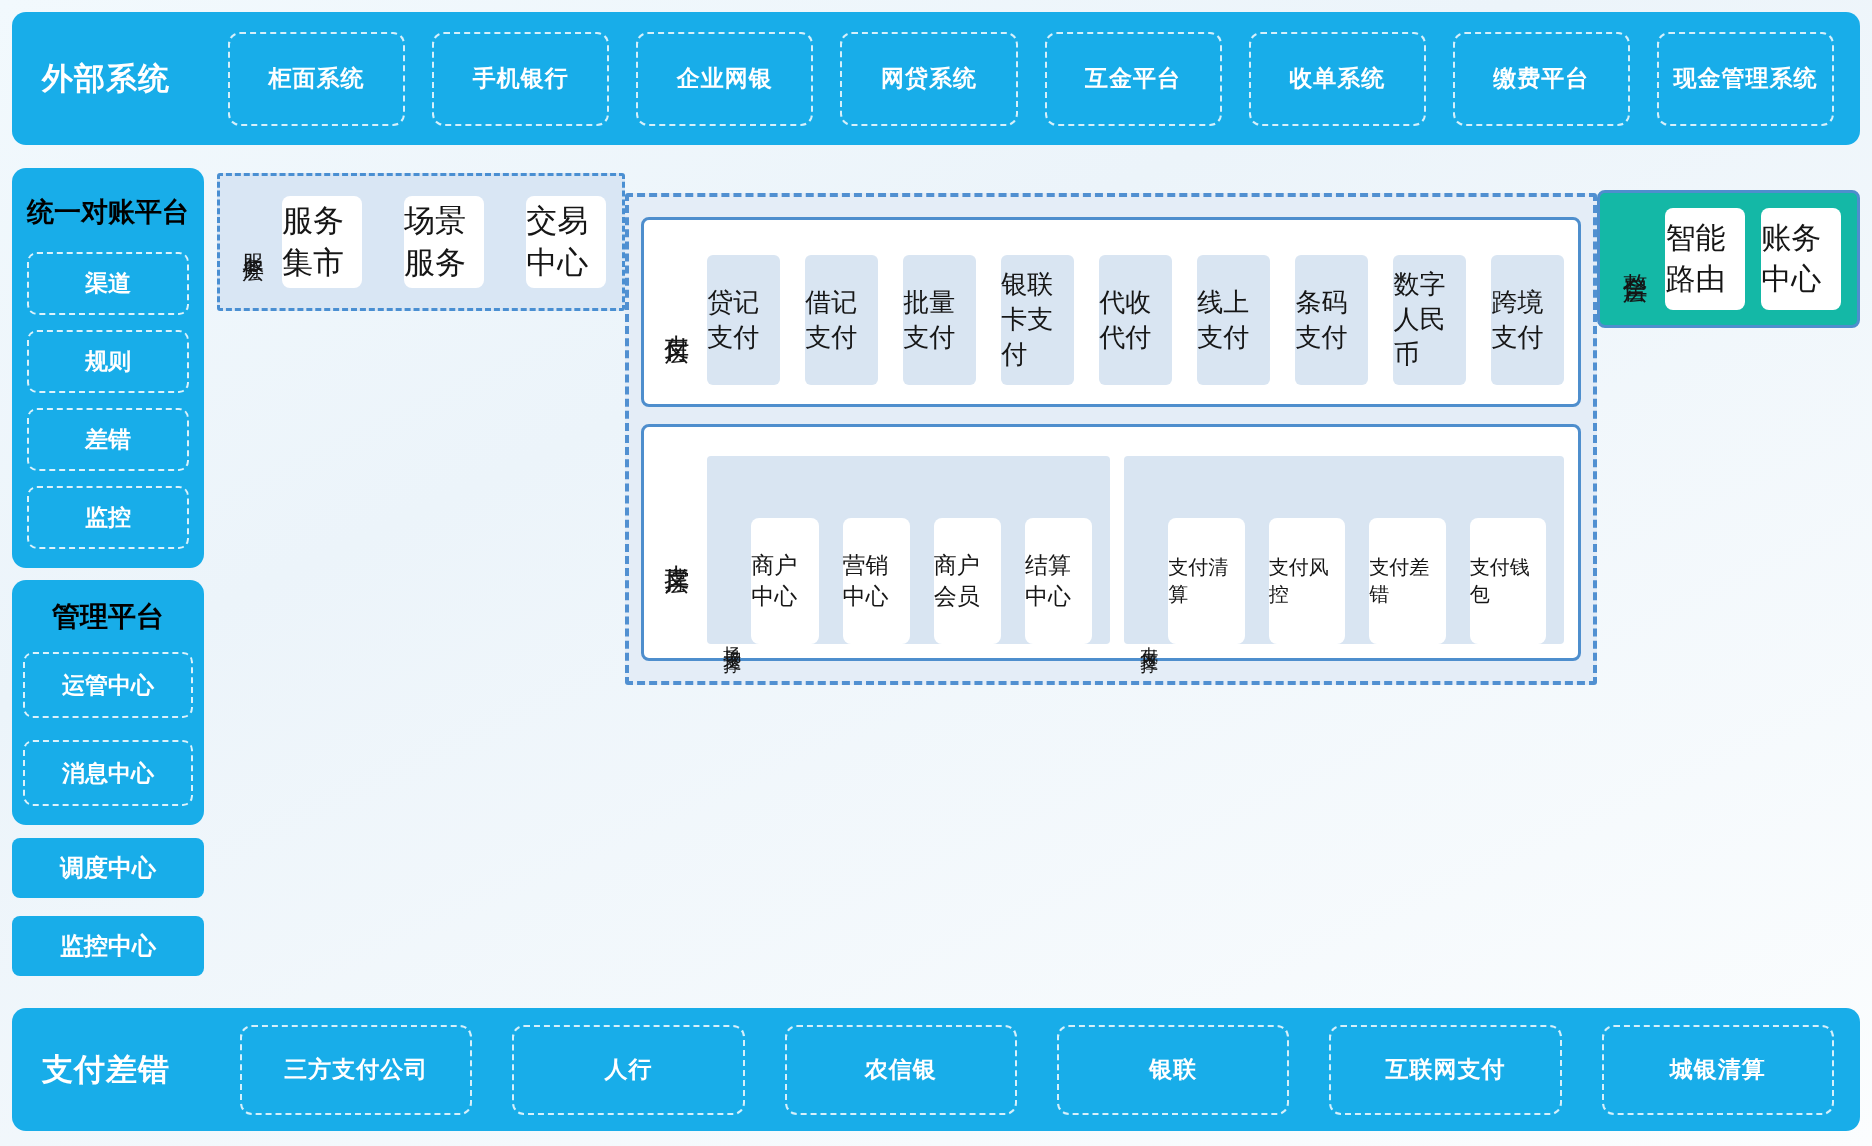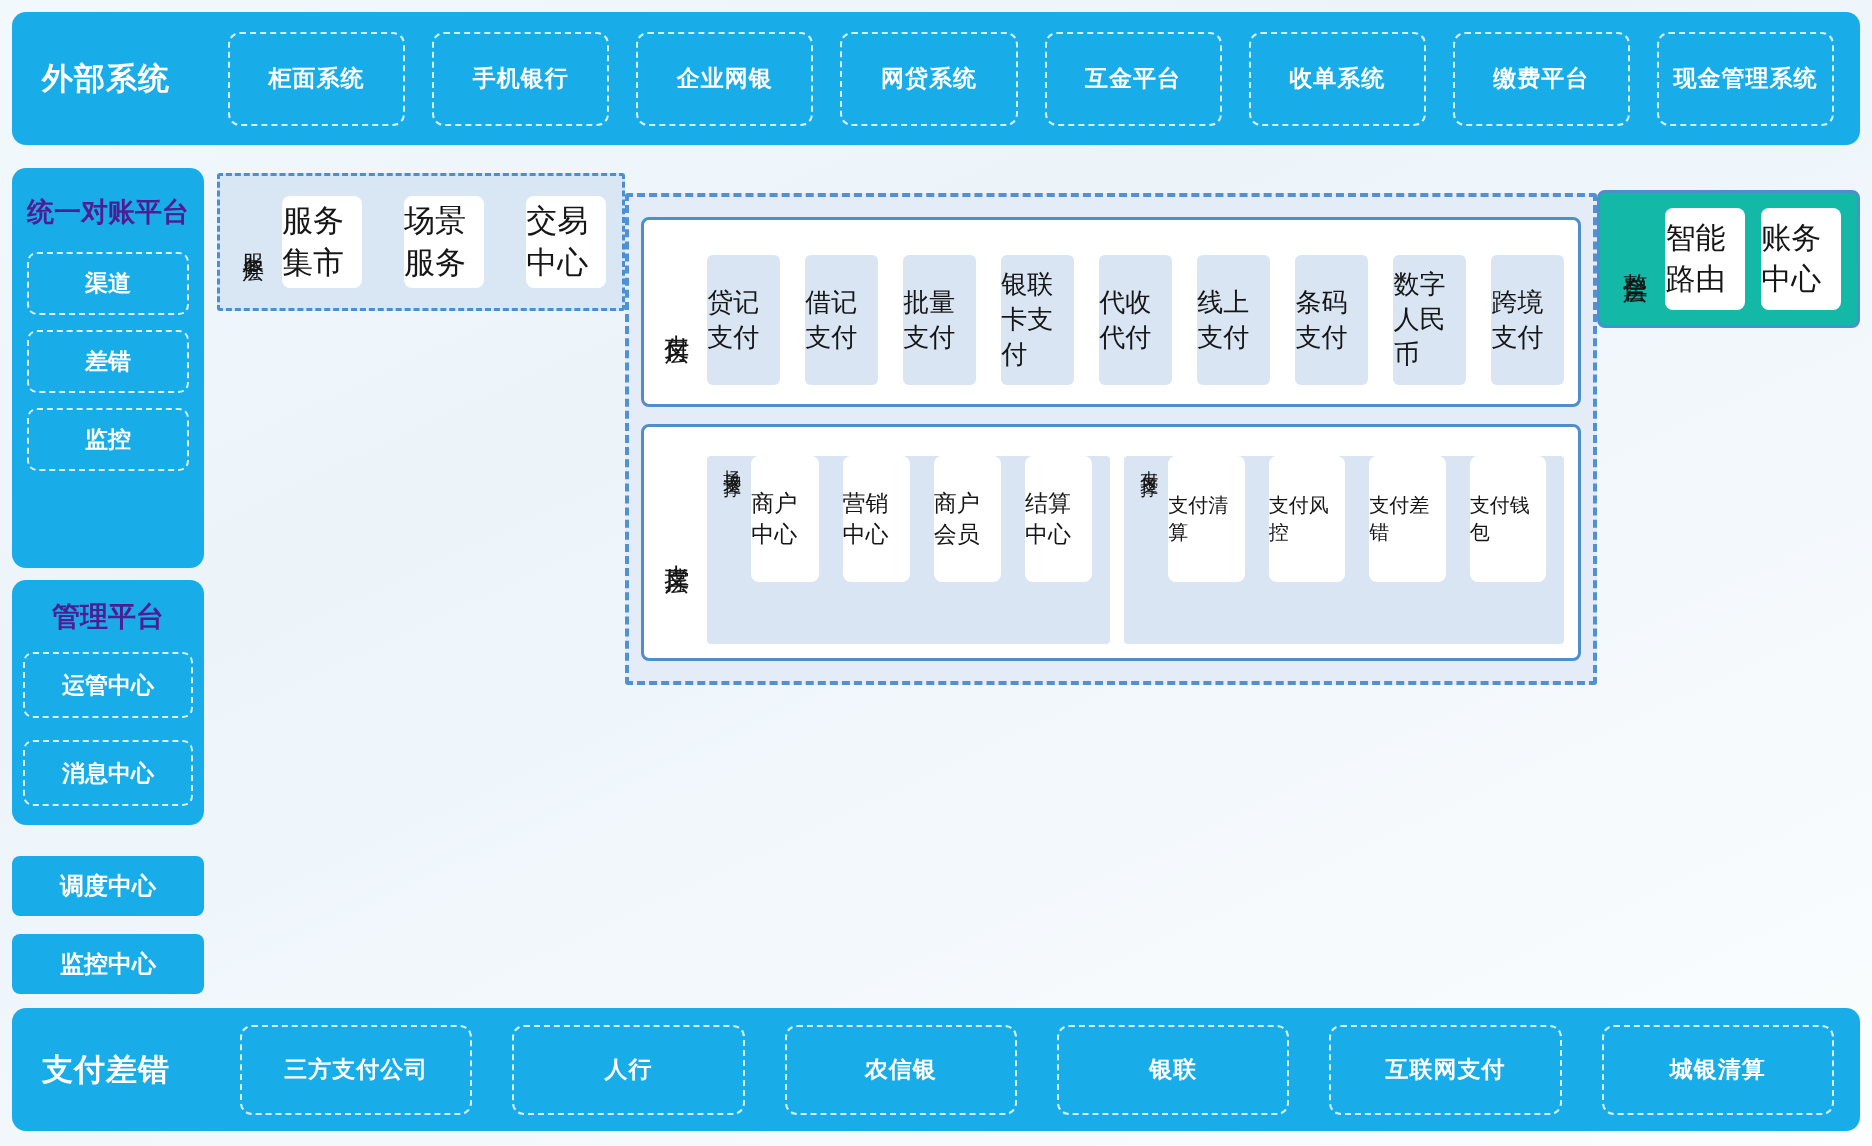--- a/index.html
+++ b/index.html
@@ -34,38 +34,38 @@
 
   
   .middle { display:flex; height:863px; }
 
   
   .left-col { width:192px; flex-shrink:0; padding-top:23px; display:flex; flex-direction:column; }
   .side-panel { background:#18ade9; border-radius:14px; padding:0 15px; }
   .side-panel.recon { height:400px; }
   .side-panel.mgmt  { height:245px; margin-top:12px; }
   .side-title {
-    color:#4c1d95; font-weight:700; text-align:center; white-space:nowrap;
+    color:#000000; font-weight:700; text-align:center; white-space:nowrap;
     margin:0 -8px;
   }
   .recon .side-title { font-size:27px; padding:26px 0 22px; }
   .mgmt  .side-title { font-size:28px; padding:18px 0 16px; }
   .side-item {
     height:63px; margin-bottom:15px;
     border:2px dashed rgba(255,255,255,.85); border-radius:10px;
     display:flex; align-items:center; justify-content:center;
     color:#fff; font-size:23px; font-weight:700;
   }
   .mgmt .side-item { height:66px; margin-bottom:22px; margin-left:-4px; margin-right:-4px; }
   .solid-box {
     height:60px; background:#18ade9; border-radius:8px;
     display:flex; align-items:center; justify-content:center;
     color:#fff; font-size:24px; font-weight:700;
   }
-  .solid-box.first { margin-top:31px; }
+  .solid-box.first { margin-top:13px; }
   .solid-box.second { margin-top:18px; }
 
   
   .main-col { flex:1; margin-left:13px; padding-top:28px; display:flex; flex-direction:row; }
 
   .v-label {
     writing-mode:vertical-rl; text-orientation:upright;
     font-size:22px; letter-spacing:4px; line-height:1; color:#151515;
     margin:0 10px; white-space:nowrap;
   }
@@ -97,21 +97,21 @@
   .payment-items { flex:1; display:flex; gap:25px; height:130px; margin-left:8px; }
   .lite-box {
     flex:1; background:#d9e5f2; border-radius:6px;
     display:flex; align-items:center; justify-content:center;
     font-size:26px; color:#161616;
   }
   .panel.support { height:238px; }
   .support-groups { flex:1; display:flex; gap:14px; height:188px; margin-left:8px; }
   .group {
     background:#d9e5f2; border-radius:4px;
-    display:flex; align-items:flex-start; padding:0 18px 0 10px;
+    display:flex; align-items:flex-end; padding:0 18px 0 10px;
   }
   .group.scene { flex:1; }
   .group.paysup { flex:1.1; }
   .group .v-label { font-size:18px; letter-spacing:3px; margin:0 10px 0 6px; }
   .group-items { flex:1; display:flex; gap:24px; height:126px; }
   .group-items .white-box { flex:1; font-size:23px; }
   .paysup .group-items .white-box { font-size:20px; }
 
   .integration {
     margin-top:17px; height:138px; background:#14b8a6;
@@ -140,20 +140,21 @@
       <div class="dash-white">现金管理系统</div>
     </div>
   </div>
 
   <div class="middle">
 
     <div class="left-col">
       <div class="side-panel recon">
         <div class="side-title">统一对账平台</div>
         <div class="side-item">渠道</div>
+        <div class="side-item">规则</div>
         <div class="side-item">差错</div>
         <div class="side-item">监控</div>
       </div>
       <div class="side-panel mgmt">
         <div class="side-title">管理平台</div>
         <div class="side-item">运管中心</div>
         <div class="side-item">消息中心</div>
       </div>
       <div class="solid-box first">调度中心</div>
       <div class="solid-box second">监控中心</div>

